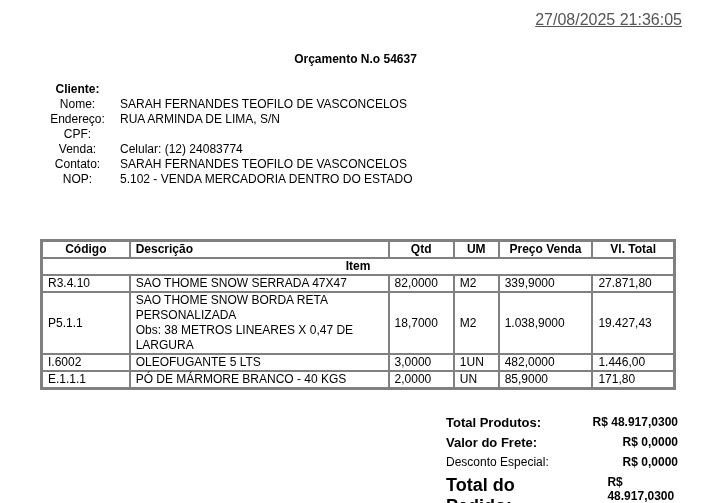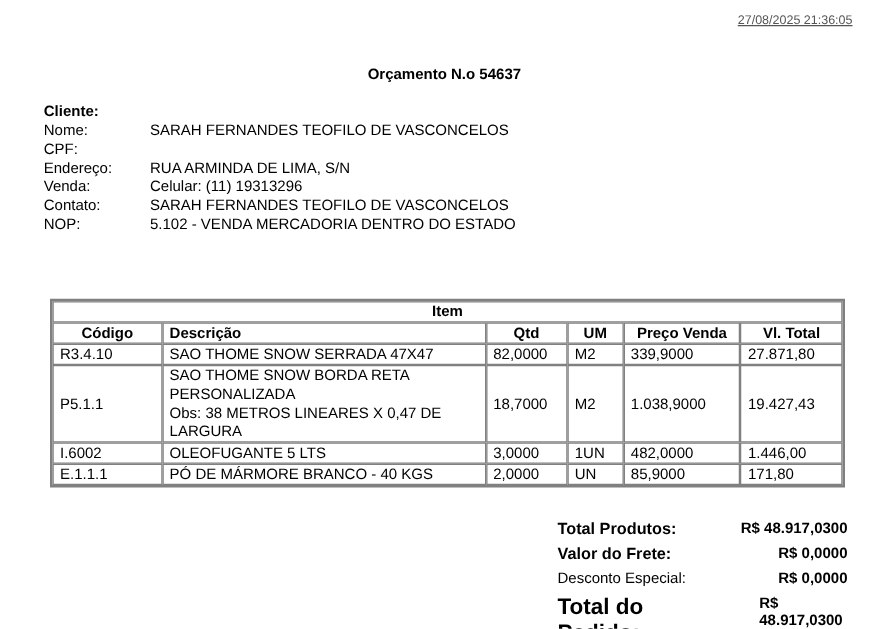--- a/index.html
+++ b/index.html
@@ -2,31 +2,31 @@
 <html><head>
 <meta charset="utf-8">
 <style>
   html, body { margin: 0; padding: 0; background: #ffffff; }
   body {
     width: 711px; height: 503px; position: relative; overflow: hidden;
     font-family: "Liberation Sans", sans-serif; color: #000;
   }
   .timestamp {
     position: absolute; right: 29px; top: 11px;
-    font-size: 10px; color: #555; text-decoration: underline;
+    font-size: 16px; color: #555; text-decoration: underline;
   }
   .title {
     position: absolute; left: 0; width: 711px; top: 52px;
     text-align: center; font-size: 12px; font-weight: bold;
   }
   .client {
     position: absolute; left: 35px; top: 82px;
     font-size: 12px; line-height: 15px;
   }
-  .client .row { display: flex; }
+  .client .row { display: flex; text-align: center; }
   .client .lbl { width: 85px; }
   .client .val { }
   .client .bold { font-weight: bold; }
 
   table.items {
     position: absolute; left: 40px; top: 239px; width: 636px;
     border-collapse: separate; border-spacing: 0;
     border: 2px solid #808080; font-size: 12px;
   }
   table.items td, table.items th {
@@ -54,56 +54,56 @@
 
 <div class="client">
   <div class="row bold">
     <span class="lbl">Cliente:</span>
   </div>
   <div class="row">
     <span class="lbl">Nome:</span>
     <span class="val">SARAH FERNANDES TEOFILO DE VASCONCELOS</span>
   </div>
   <div class="row">
+    <span class="lbl">Endereço:</span>
+    <span class="val">RUA ARMINDA DE LIMA, S/N</span>
+  </div>
+  <div class="row">
     <span class="lbl">CPF:</span>
     <span class="val"></span>
-  </div>
-  <div class="row">
-    <span class="lbl">Endereço:</span>
-    <span class="val">RUA ARMINDA DE LIMA, S/N</span>
   </div>
   <div class="row">
     <span class="lbl"></span>
   </div>
   <div class="row">
     <span class="lbl">Venda:</span>
-    <span class="val">Celular: (11) 19313296</span>
+    <span class="val">Celular: (12) 24083774</span>
   </div>
   <div class="row">
     <span class="lbl">Contato:</span>
     <span class="val">SARAH FERNANDES TEOFILO DE VASCONCELOS</span>
   </div>
   <div class="row">
     <span class="lbl">NOP:</span>
     <span class="val">5.102 - VENDA MERCADORIA DENTRO DO ESTADO</span>
   </div>
 </div>
 
 <table class="items">
   <tbody>
       <tr>
-    <th colspan="6" class="center">Item</th>
-  </tr>
-  <tr>
     <th class="center" style="width:74px">Código</th>
     <th class="left" style="width:242px">Descrição</th>
     <th class="center" style="width:52px">Qtd</th>
     <th class="center" style="width:32px">UM</th>
     <th class="center" style="width:80px">Preço Venda</th>
     <th class="center" style="width:68px">Vl. Total</th>
+  </tr>
+  <tr>
+    <th colspan="6" class="center">Item</th>
   </tr>
   <tr>
     <td>R3.4.10</td>
     <td>SAO THOME SNOW SERRADA 47X47</td>
     <td class="right">82,0000</td>
     <td>M2</td>
     <td class="right">339,9000</td>
     <td class="right">27.871,80</td>
   </tr>
   <tr>

